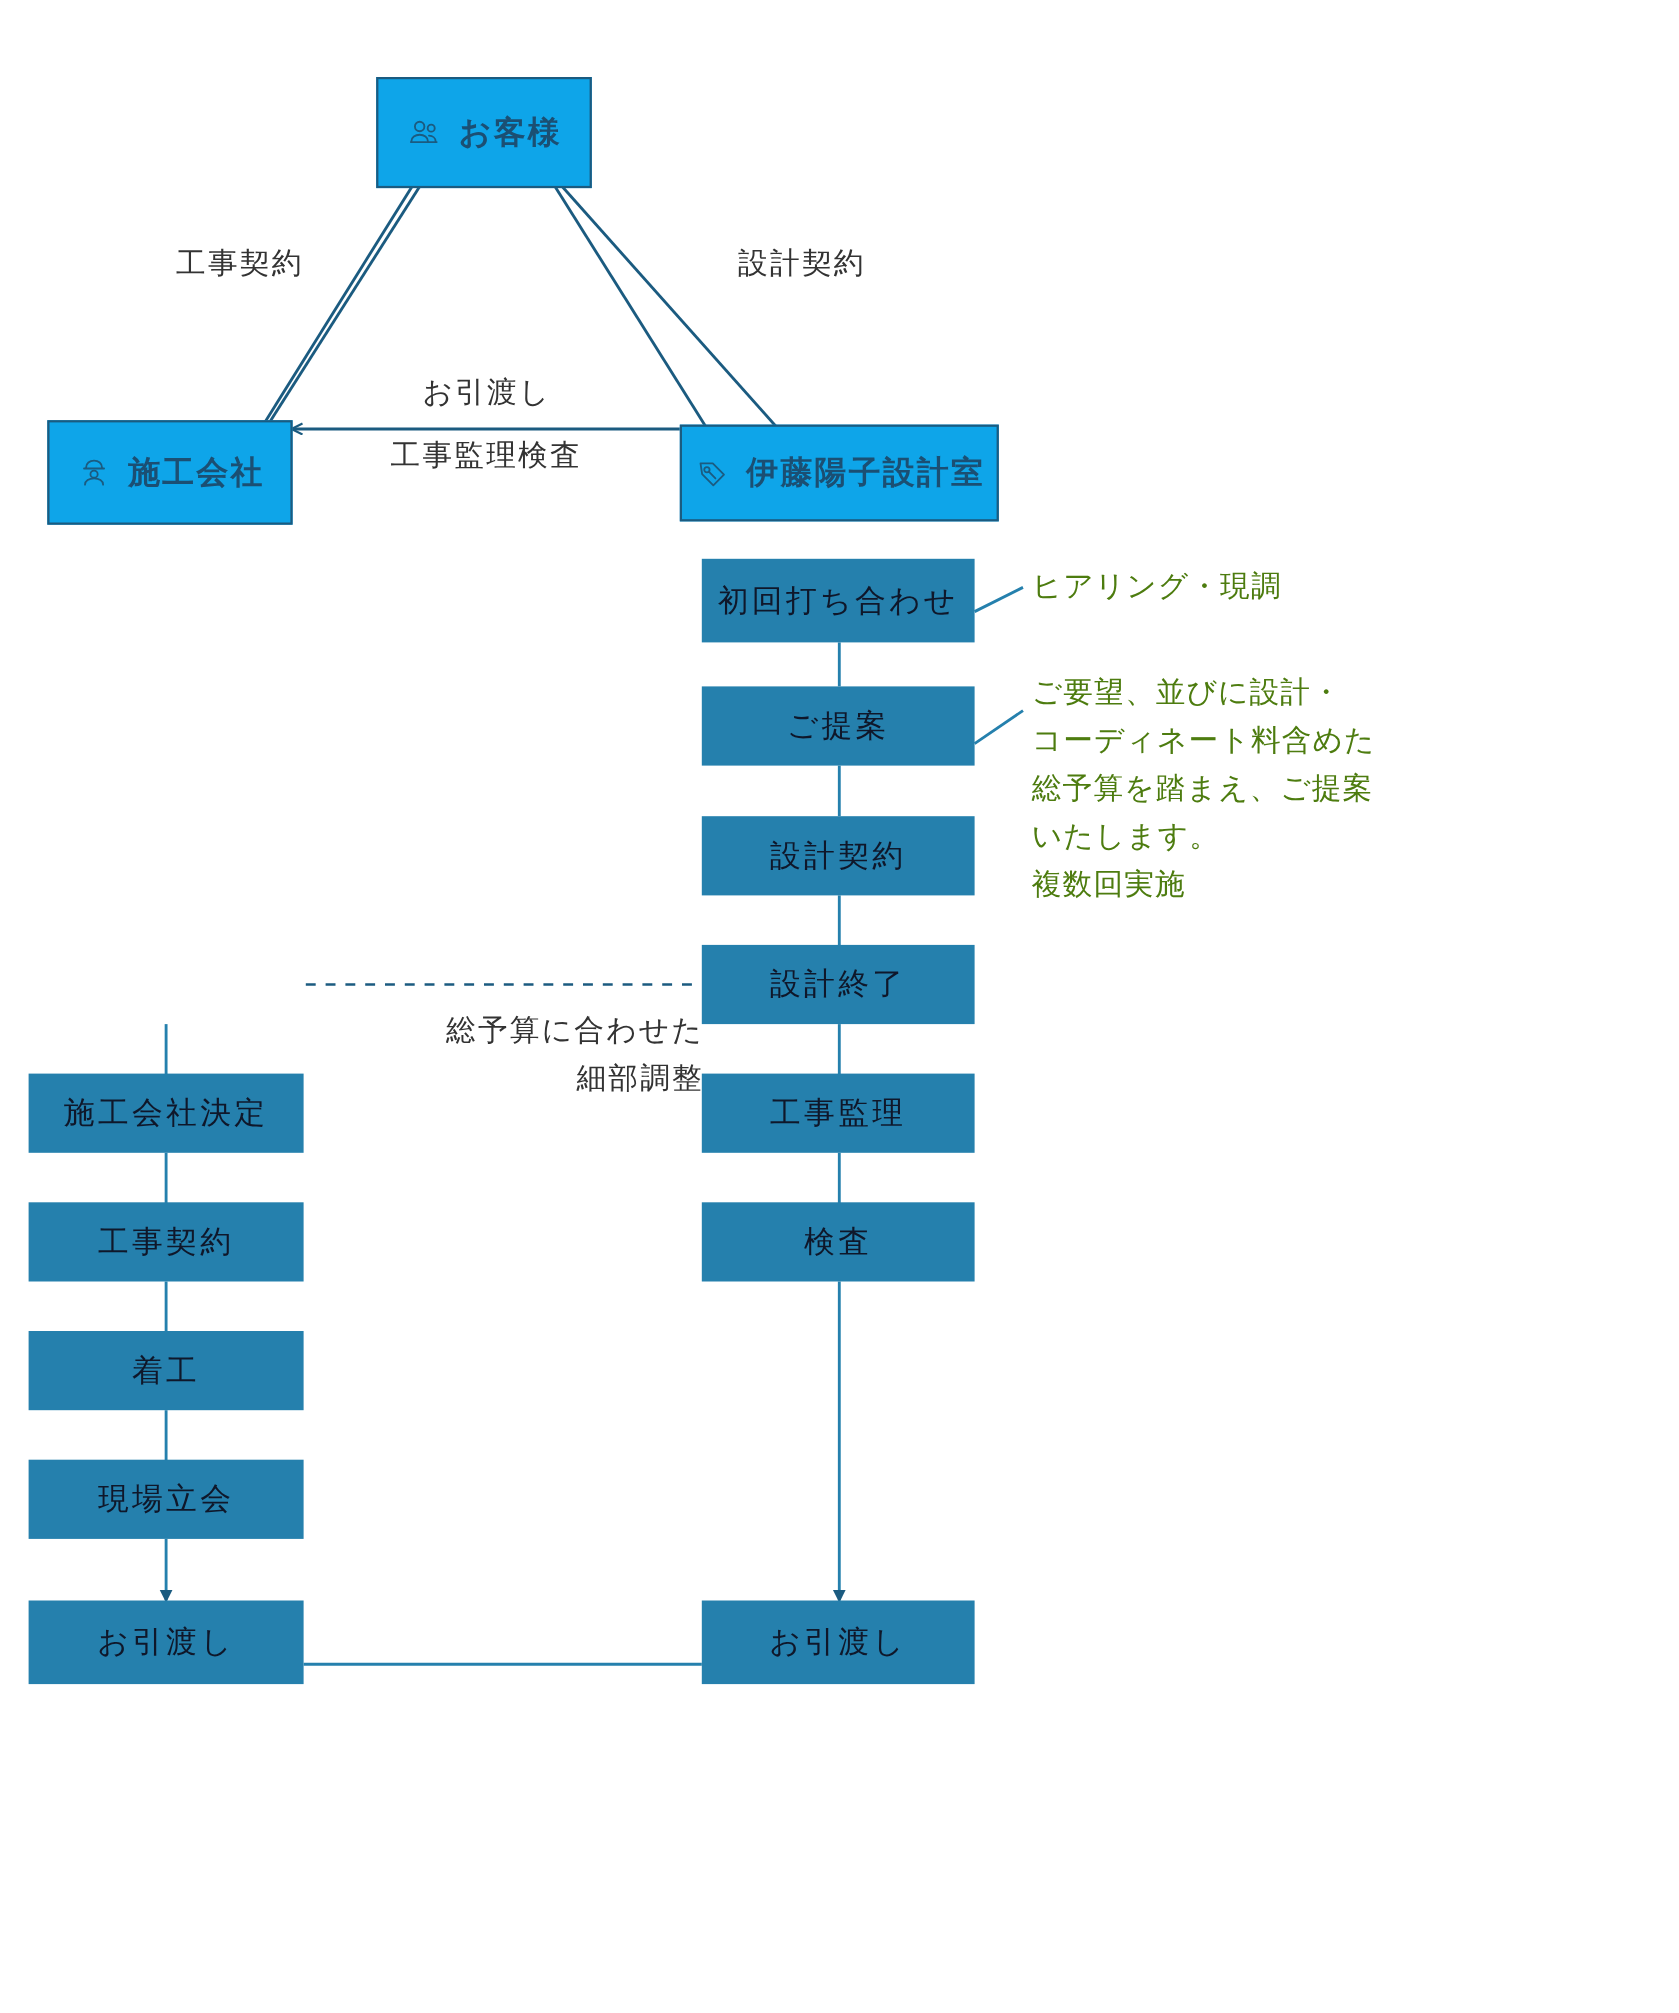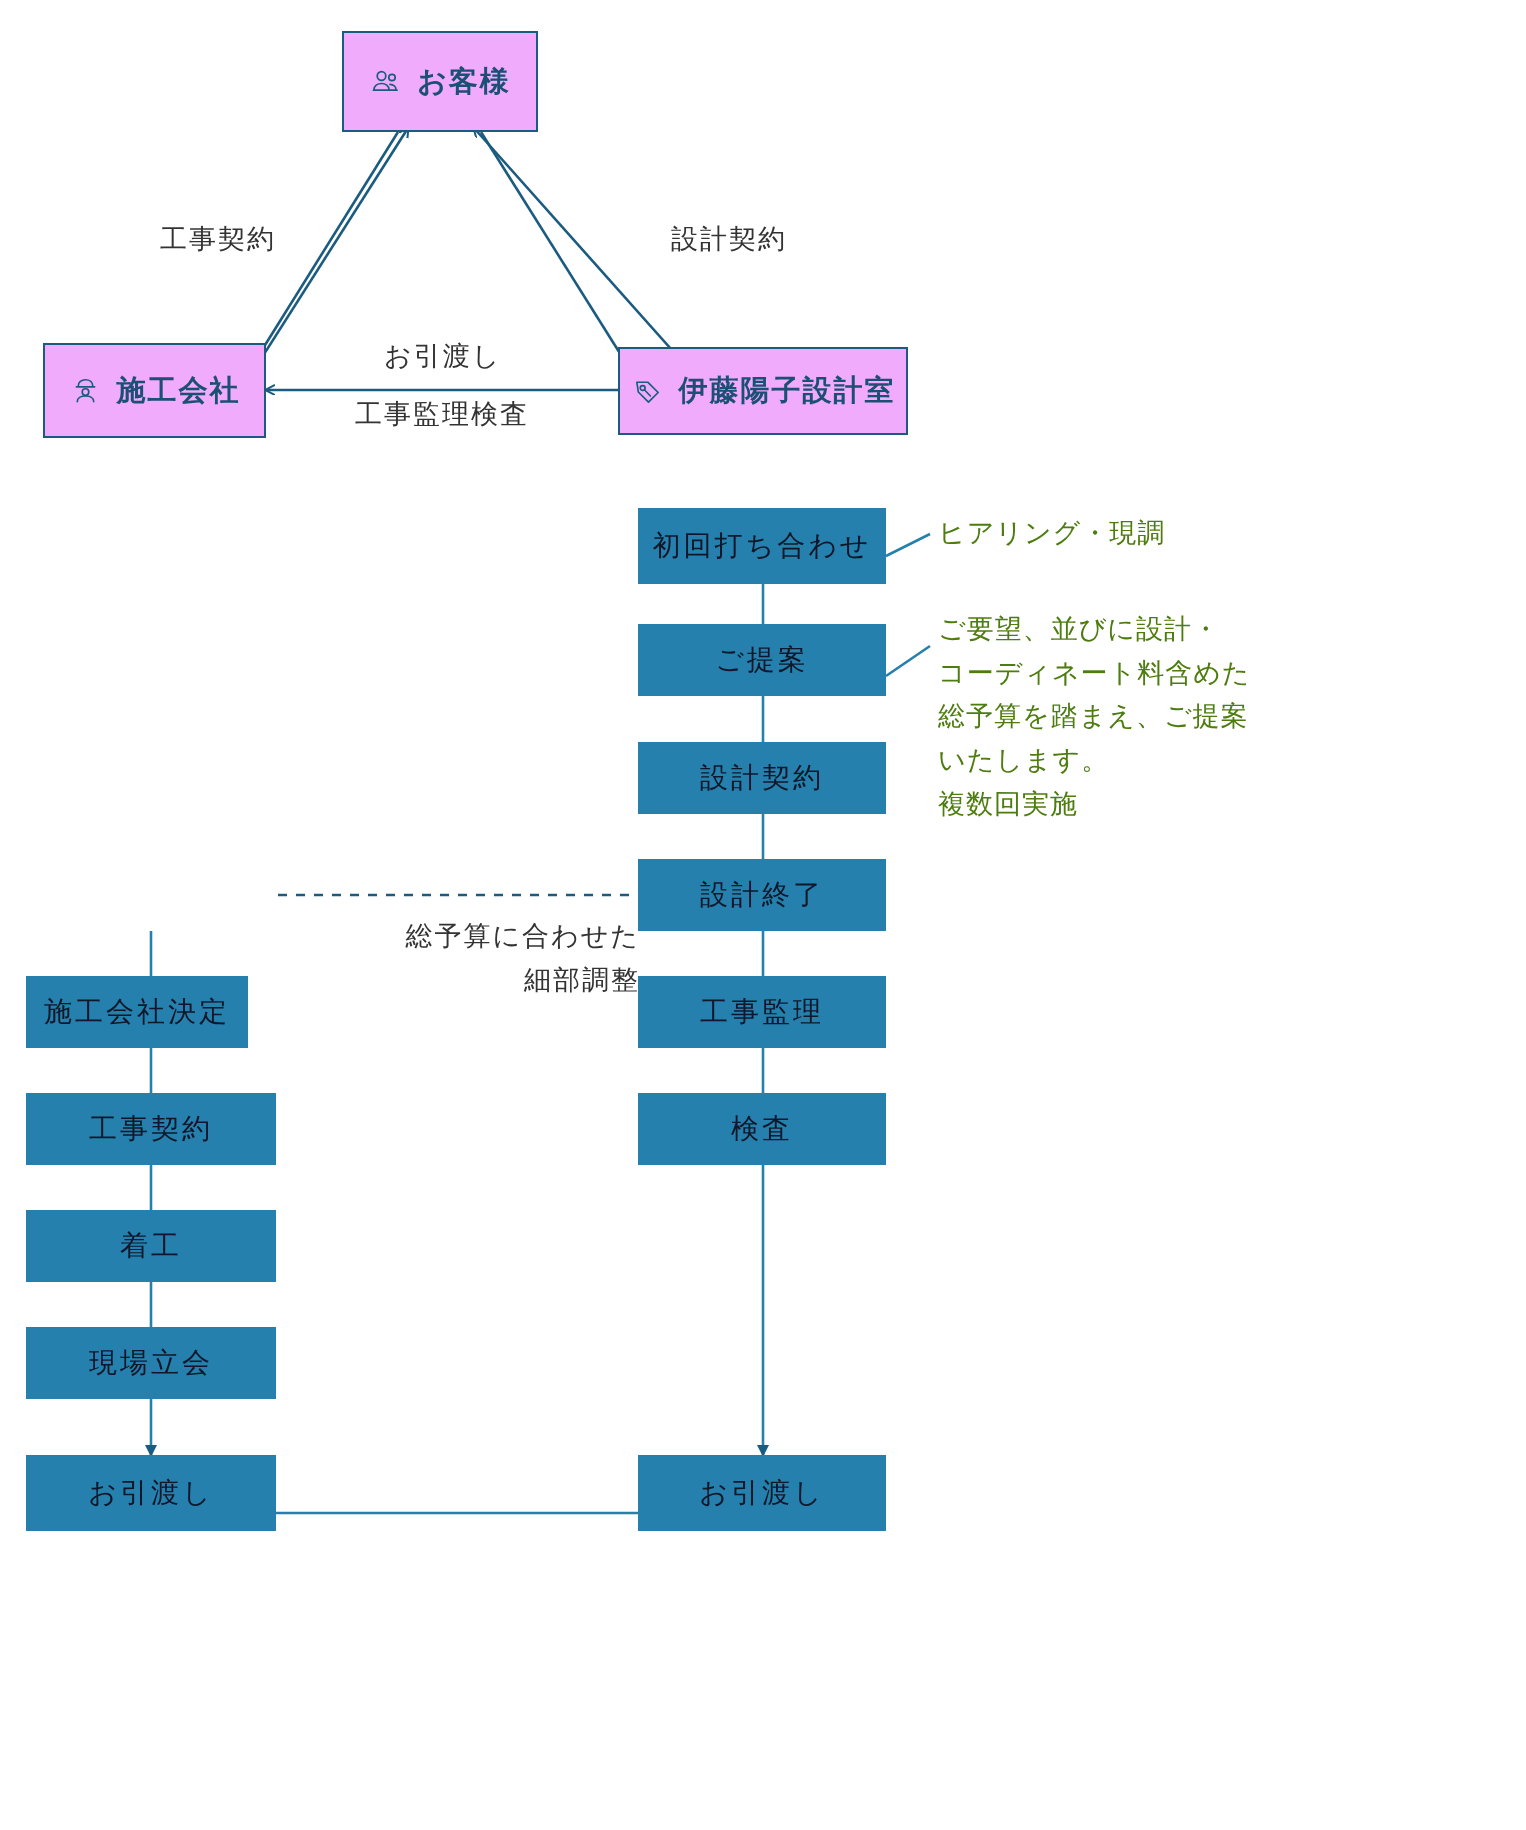--- a/index.html
+++ b/index.html
@@ -23,29 +23,30 @@
     left: 0;
     top: 0;
     width: 1526px;
     height: 1830px;
     pointer-events: none;
   }
   .ent-box {
     position: absolute;
     box-sizing: border-box;
     border: 2.5px solid #1b5b80;
-    background: #f0abfc;
+    background: #0ea5e9;
     display: flex;
     align-items: center;
     justify-content: center;
     gap: 14px;
     color: #1b4f73;
     font-size: 29px;
     letter-spacing: 2px;
     font-weight: 600;
+    margin-top: 39px;
   }
   .ent-box .ico {
     display: inline-flex;
     align-items: center;
     justify-content: center;
     width: 34px;
     height: 34px;
     flex: 0 0 auto;
   }
   .stage {
@@ -173,21 +174,21 @@
   <div class="edge-label" style="left:355px; top:396px;">工事監理検査</div>
 
   <div class="stage" style="left:638px; top:508px; width:248px; height:76px;">初回打ち合わせ</div>
   <div class="stage" style="left:638px; top:624px; width:248px; height:72px;">ご提案</div>
   <div class="stage" style="left:638px; top:742px; width:248px; height:72px;">設計契約</div>
   <div class="stage" style="left:638px; top:859px; width:248px; height:72px;">設計終了</div>
   <div class="stage" style="left:638px; top:976px; width:248px; height:72px;">工事監理</div>
   <div class="stage" style="left:638px; top:1093px; width:248px; height:72px;">検査</div>
   <div class="stage" style="left:638px; top:1455px; width:248px; height:76px;">お引渡し</div>
 
-  <div class="stage" style="left:26px; top:976px; width:222px; height:72px;">施工会社決定</div>
+  <div class="stage" style="left:26px; top:976px; width:250px; height:72px;">施工会社決定</div>
   <div class="stage" style="left:26px; top:1093px; width:250px; height:72px;">工事契約</div>
   <div class="stage" style="left:26px; top:1210px; width:250px; height:72px;">着工</div>
   <div class="stage" style="left:26px; top:1327px; width:250px; height:72px;">現場立会</div>
   <div class="stage" style="left:26px; top:1455px; width:250px; height:76px;">お引渡し</div>
 
   <div class="note" style="left:938px; top:512px;">ヒアリング・現調</div>
 
   <div class="note" style="left:938px; top:608px; width:330px;">ご要望、並びに設計・
 コーディネート料含めた
 総予算を踏まえ、ご提案

